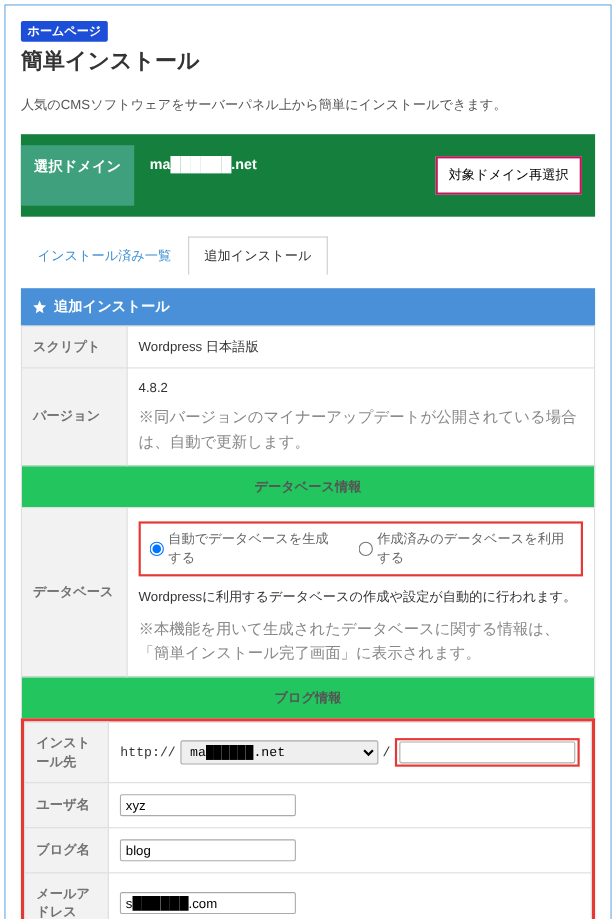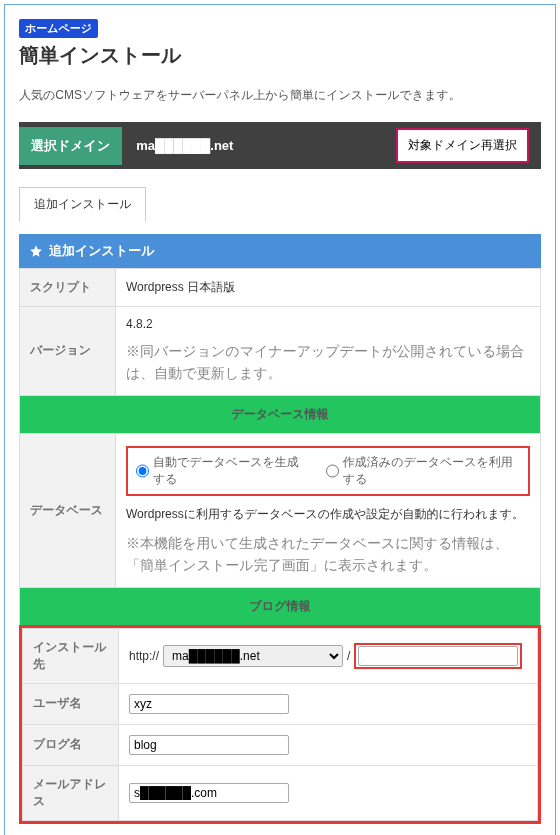--- a/index.html
+++ b/index.html
@@ -1,21 +1,21 @@
 <!DOCTYPE html>
 <html><head>
 <meta charset="utf-8">
 <style>
 * { box-sizing: border-box; margin: 0; padding: 0; }
 body { font-family: "Hiragino Kaku Gothic Pro", Meiryo, sans-serif; font-size: 12px; color: #333; background: #fff; }
 .outer { border: 1px solid #69a8e0; margin: 4px; padding: 14px 14px 20px; width: 552px; }
 .badge { display: inline-block; background: #1d4ed8; color: #fff; font-size: 11px; font-weight: bold; padding: 2px 6px; border-radius: 2px; }
 .page-title { font-size: 20px; font-weight: bold; color: #333; margin: 4px 0 18px; }
 .intro { color: #555; margin-bottom: 18px; }
-.domain-bar { background: #404040; display: flex; align-items: center; padding: 6px 12px; }
+.domain-bar { background: #15803d; display: flex; padding: 20px 12px; }
 .domain-label { background: #3ea07d; color: #fff; font-weight: bold; padding: 10px 12px; margin: -10px 14px -10px -12px; font-size: 13px; }
 .domain-name { color: #fff; font-weight: bold; flex: 1; font-size: 13px; }
 .domain-btn { background: #fff; border: 2px solid #be185d; padding: 7px 10px; font-size: 12px; cursor: pointer; }
 .tabs { display: flex; margin-top: 18px; margin-bottom: 12px; }
 .tab { padding: 8px 14px; font-size: 12px; cursor: pointer; }
 .tab.inactive { color: #3b8fd6; border: 1px solid transparent; }
 .tab.active { color: #333; border: 1px solid #ccc; border-bottom: 1px solid #fff; background: #fff; }
 .section-head { background: #4a90d9; color: #fff; padding: 8px 10px; font-weight: bold; display: flex; align-items: center; gap: 6px; font-size: 13px; }
 .star { display: inline-block; width: 14px; height: 14px; }
 .star svg { display: block; }
@@ -24,40 +24,41 @@
 .tbl th { background: #f2f2f2; font-weight: bold; width: 96px; color: #737373; }
 .subhead { background: #22c55e; text-align: center !important; font-weight: bold; color: #555; }
 .note { color: #888; font-size: 14px; display: block; margin-top: 9px; line-height: 1.6; }
 .hlbox { border: 2px solid #e53935; padding: 6px 8px; margin: 2px 0; }
 .radio-row { display: flex; gap: 18px; align-items: center; color: #666; }
 .radio-row label { display: flex; gap: 4px; cursor: pointer; }
 input[type=text], input[type=password], select { font-size: 12px; padding: 2px 4px; border: 1px solid #aaa; border-radius: 2px; font-family: inherit; }
 input[type=text] { width: 160px; }
 input[type=password] { width: 130px; }
 select { width: 180px; }
-.inst-row { display: flex; align-items: center; gap: 4px; }
+.inst-row { display: flex; align-items: center; gap: 4px; font-family: Liberation Mono, monospace; }
 .path-input { width: 130px; }
 .path-hl { border: 2px solid #e53935; padding: 1px 2px; display: inline-block; }
 .bigred { border: 3px solid #e53935; margin-top: -1px; }
 </style>
 </head>
 <body>
 
 <div class="outer">
   <span class="badge">ホームページ</span>
   <h1 class="page-title">簡単インストール</h1>
   <p class="intro">人気のCMSソフトウェアをサーバーパネル上から簡単にインストールできます。</p>
 
   <div class="domain-bar">
     <span class="domain-label">選択ドメイン</span>
     <span class="domain-name">ma██████.net</span>
     <button class="domain-btn">対象ドメイン再選択</button>
   </div>
 
   <div class="tabs">
+    <div class="tab inactive">インストール済み一覧</div>
     <div class="tab active">追加インストール</div>
   </div>
 
   <div class="section-head">
     <span class="star">
       <svg viewBox="0 0 24 24">
           <path fill="#fff" d="M12 2l2.9 6.9L22 10l-5.5 4.8L18 22l-6-3.5L6 22l1.5-7.2L2 10l7.1-1.1z"></path>
         </svg>
     </span>
     <span>追加インストール</span>

